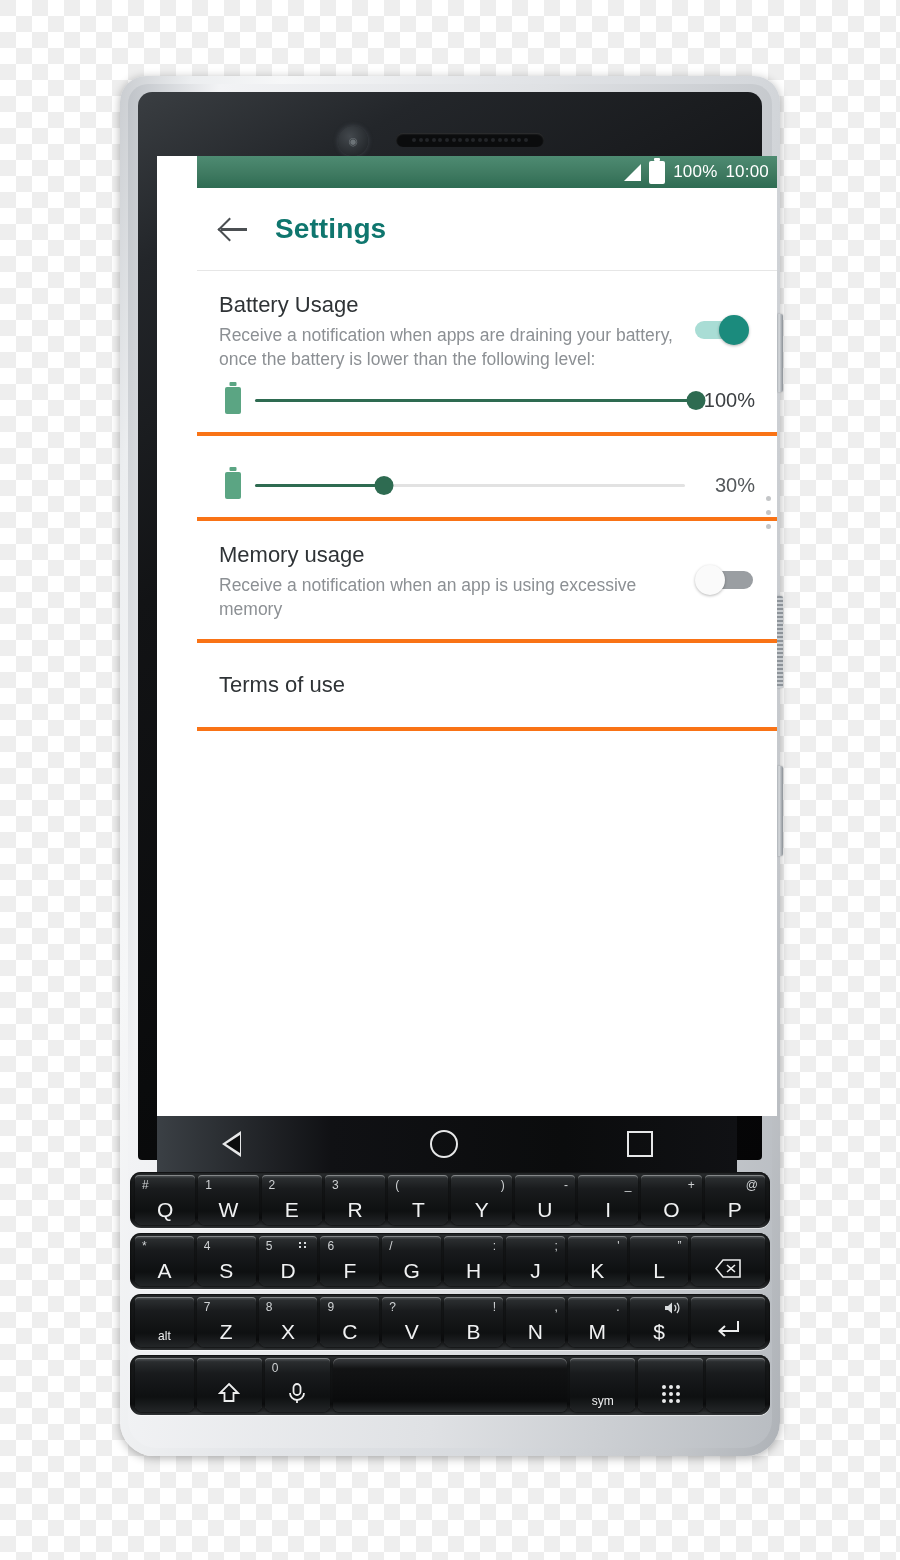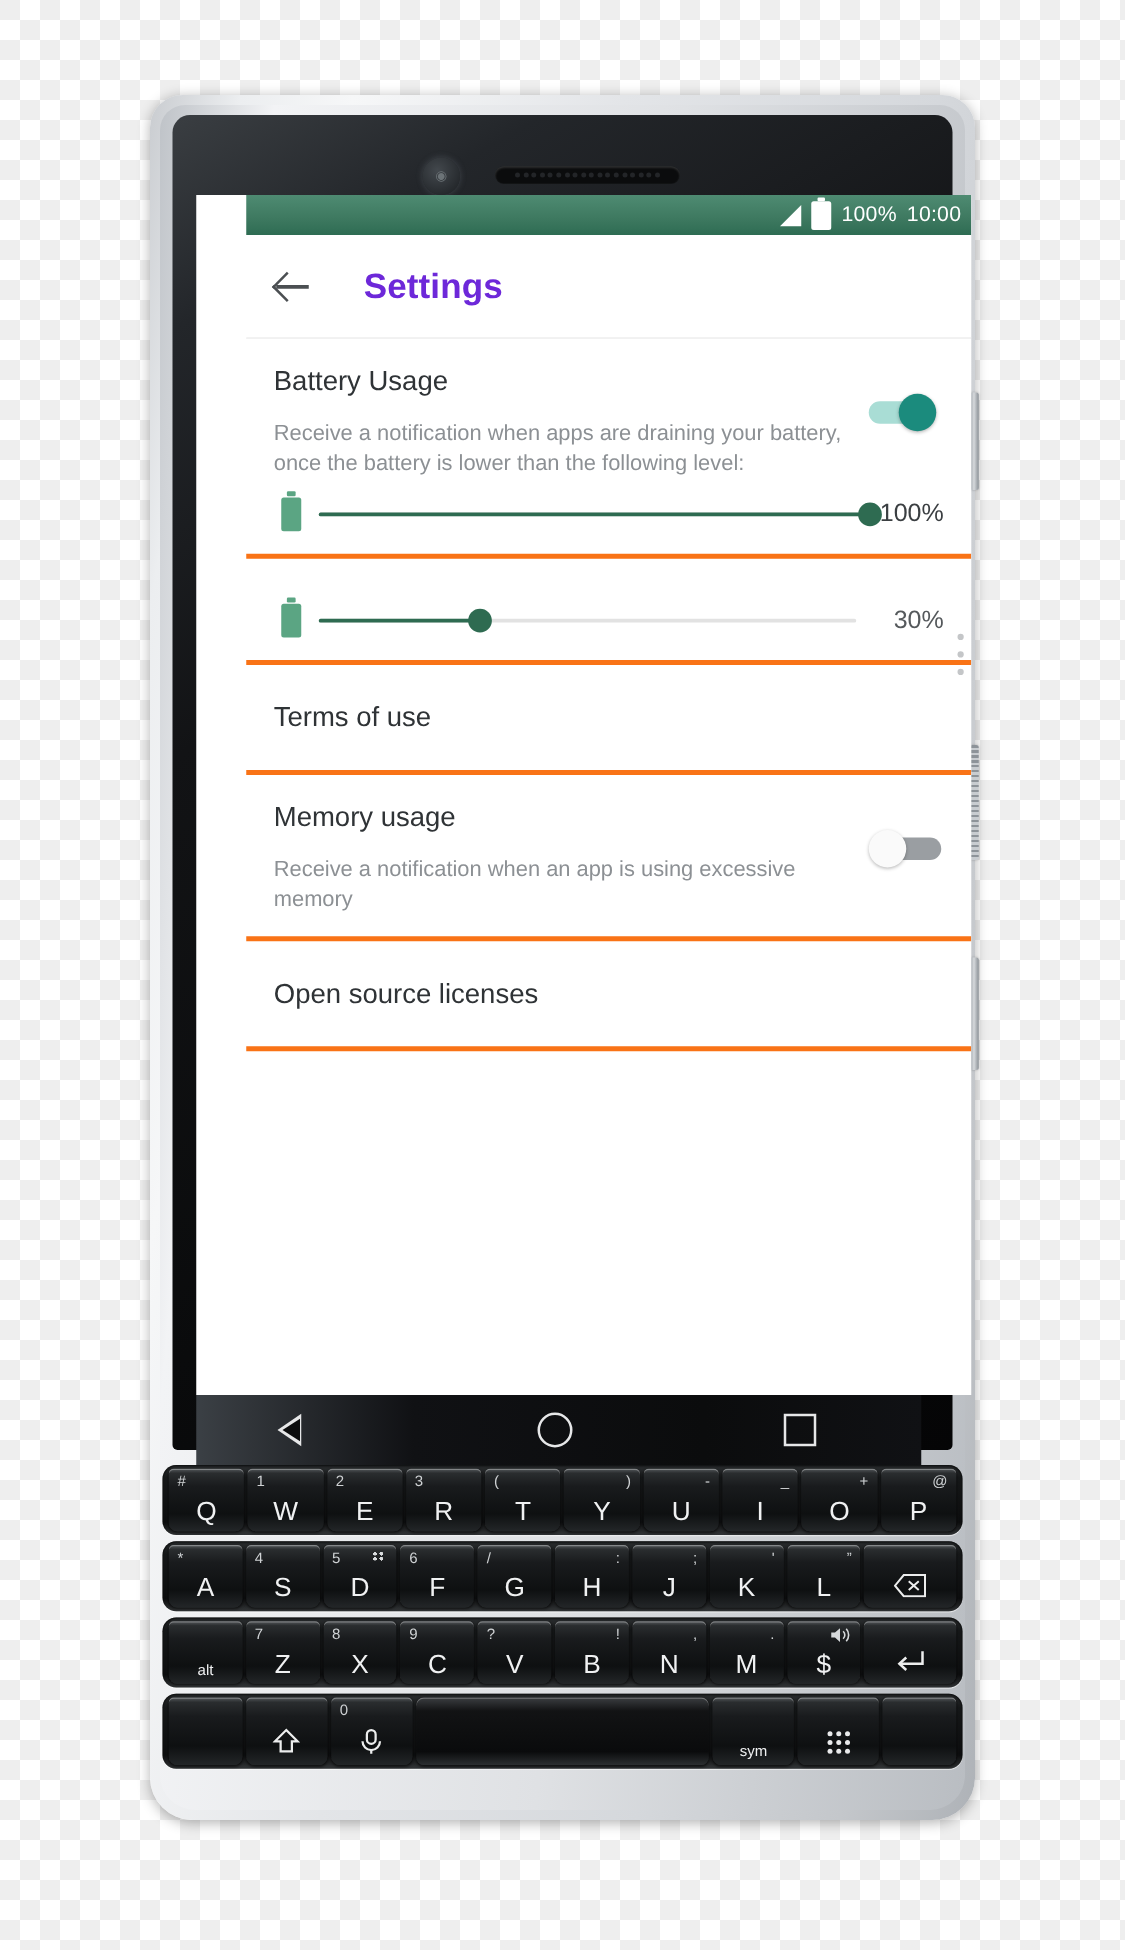--- a/index.html
+++ b/index.html
@@ -58,28 +58,28 @@
   }
   .sb-text{font-size:17px;letter-spacing:.2px;}
   .sig{width:0;height:0;border-left:17px solid transparent;border-bottom:17px solid #fff;}
   .batt{width:12px;height:19px;border:2px solid #fff;border-radius:2px;position:relative;background:#fff;}
   .batt:before{content:"";position:absolute;left:50%;top:-5px;transform:translateX(-50%);width:6px;height:3px;background:#fff;border-radius:1px;}
 
   .appbar{height:82px;display:flex;align-items:center;padding-left:22px;gap:26px;background:#fff;border-bottom:1px solid #e6e6e6;}
   .back-arrow{width:30px;height:30px;position:relative;flex:none;}
   .back-arrow:before{content:"";position:absolute;left:2px;top:14px;width:26px;height:2.5px;background:#4b4f52;}
   .back-arrow:after{content:"";position:absolute;left:2px;top:7px;width:15px;height:15px;border-left:2.5px solid #4b4f52;border-bottom:2.5px solid #4b4f52;transform:rotate(45deg);}
-  .appbar h1{margin:16px;font-size:28px;font-weight:700;color:#6d28d9;letter-spacing:.1px;}
+  .appbar h1{margin:0;font-size:28px;font-weight:700;color:#0f766e;letter-spacing:.1px;}
 
   .list{background:#fff;}
   .row{padding:20px 22px 18px 22px;border-bottom:4px solid #f97316;position:relative;}
   .row-top{display:flex;align-items:flex-start;}
   .row-txt{flex:1;padding-right:14px;}
   .row-title{font-size:22px;color:#2f3336;line-height:1.28;}
-  .row-sub{font-size:17.5px;color:#8c9094;line-height:1.34;margin-top:16px;}
+  .row-sub{font-size:17.5px;color:#8c9094;line-height:1.34;margin-top:5px;}
   .simple{padding:28px 22px 28px 22px;}
   .simple .row-title{font-size:22px;}
 
   
   .toggle{position:relative;width:60px;height:34px;flex:none;margin-top:22px;}
   .toggle .track{position:absolute;left:0;top:8px;width:48px;height:18px;border-radius:9px;background:#a9ddd5;}
   .toggle .thumb{position:absolute;left:24px;top:2px;width:30px;height:30px;border-radius:50%;background:#1b8b7d;box-shadow:0 1px 3px rgba(0,0,0,.3);}
   .toggle.off .track{left:10px;background:#9a9ea2;}
   .toggle.off .thumb{left:0;background:#fafafa;box-shadow:0 1px 3px rgba(0,0,0,.28);}
 
@@ -226,40 +226,37 @@
           <div class="bicon"></div>
           <div class="strack">
             <div class="base"></div>
             <div class="fill" id="fill2" style="width: 30%;"></div>
             <div class="thumb" id="thumb2" style="left: 30%;"></div>
           </div>
           <div class="sval">30%</div>
         </div>
       </div>
 
-      <div class="row simple">
-        <div class="row-title">Terms of use</div>
-      </div>
-
       <div class="row">
         <div class="row-top">
           <div class="row-txt">
             <div class="row-title">Memory usage</div>
             <div class="row-sub">Receive a notification when an app is using excessive memory</div>
           </div>
           <div class="toggle off">
             <div class="track"></div>
             <div class="thumb"></div>
           </div>
         </div>
       </div>
 
       <div class="row simple">
-        <div class="row-title">Open source licenses</div>
-      </div>
+        <div class="row-title">Terms of use</div>
+      </div>
+
 
     </div>
   </div>
 
   <div class="navbar">
     <div class="nav-back"></div>
     <div class="nav-home"></div>
     <div class="nav-recent"></div>
   </div>
 

